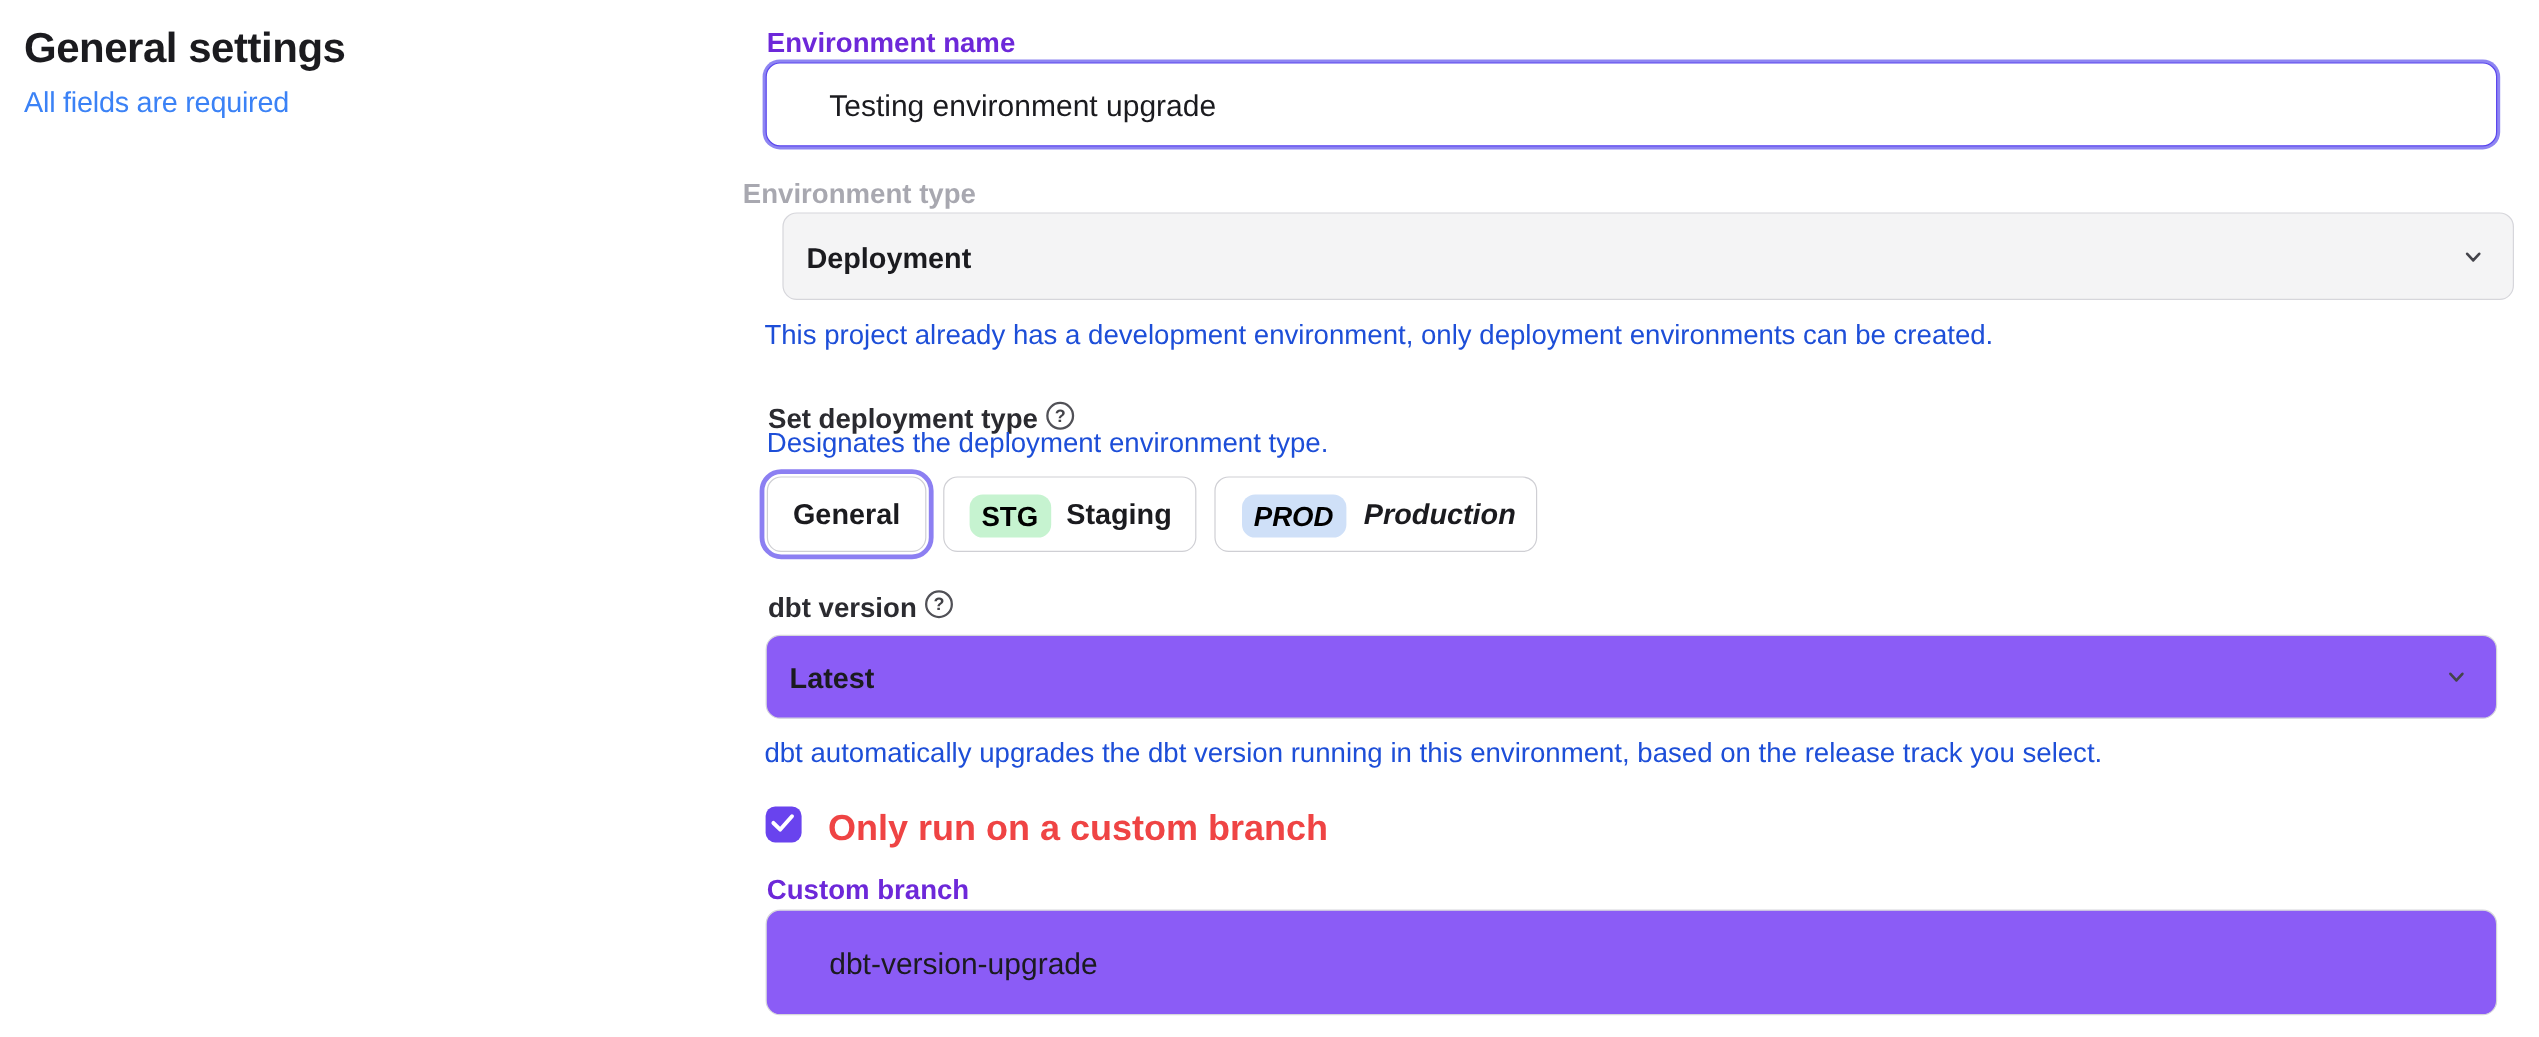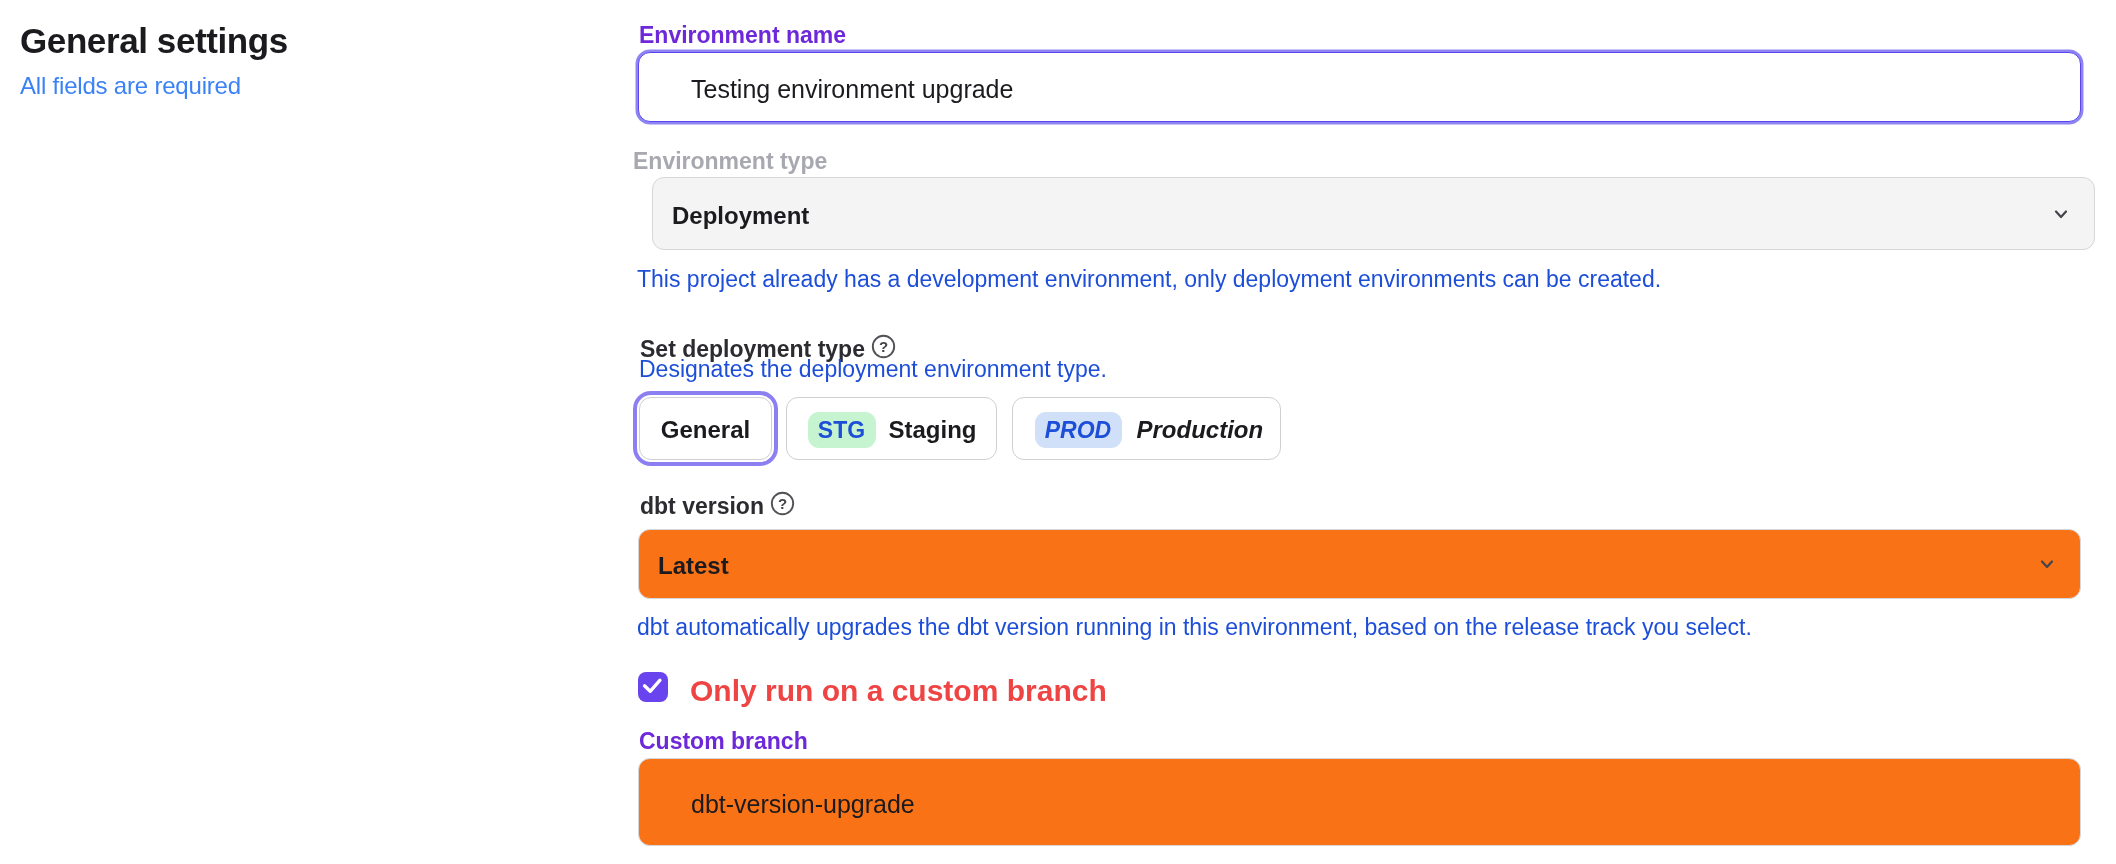--- a/index.html
+++ b/index.html
@@ -7,45 +7,45 @@
   .abs { position:absolute; }
   .title { left:20px; top:22.5px; font-size:35px; line-height:1; font-weight:bold; color:#1b1b1f; letter-spacing:-0.4px; }
   .subtitle { left:20px; top:73.5px; font-size:24px; line-height:1; color:#3b82f6; letter-spacing:-0.2px; }
 
   .label { line-height:1; font-size:23px; font-weight:bold; color:#6d28d9; }
   .heading { line-height:1; font-size:23px; font-weight:bold; color:#2b2b30; }
   .help { line-height:1; font-size:23px; color:#1d4ed8; }
 
   .ctl { left:638px; width:1443px; height:88px; border-radius:12px; }
   .input { background:#fff; border:1.5px solid #5b46ee; box-shadow:0 0 0 2.5px #8e85f2; }
-  .input-gray { background:#f97316; border:1.5px solid #d6d6db; }
+  .input-gray { background:#8b5cf6; border:1.5px solid #d6d6db; }
   .select { background:#f4f4f5; border:1.5px solid #d6d6db;margin-left:14px; }
   .ctl .val { position:absolute; left:21px; top:calc(50% + 2px); transform:translateY(-50%); line-height:1; font-size:25px; color:#1b1b1f; white-space:nowrap;margin-left:31px; }
   .ctl .valb { position:absolute; left:19px; top:calc(50% + 2px); transform:translateY(-50%); line-height:1; font-size:24px; font-weight:bold; color:#1b1b1f; white-space:nowrap; }
   .chev { position:absolute; right:25px; top:calc(50% + 1px); transform:translateY(-50%); }
 
   .btn { position:absolute; top:397px; height:63px; padding-top:2px; background:#fff; border:1.5px solid #cfcfd4; border-radius:12px; display:flex; align-items:center; justify-content:center; font-size:24px; font-weight:bold; color:#1b1b1f; }
   .btn.pl { justify-content:flex-start; }
   .btn.sel { outline:4.5px solid #8c7ff2; outline-offset:2px; }
-  .badge { display:inline-block; font-size:23px; font-weight:bold; color:#1d4ed8; border-radius:11px; height:36px; line-height:36px; text-align:center; }
+  .badge { display:inline-block; font-size:23px; font-weight:bold; color:#000000; border-radius:11px; height:36px; line-height:36px; text-align:center; }
 
   .qicon { display:inline-block; vertical-align:-4px; margin-left:0px; position:relative; top:-2px; }
   .checkbox { left:638px; top:672px; width:30px; height:30px; background:#6943ee; border-radius:8px; }
 </style>
 </head>
 <body>
   <div class="abs title">General settings</div>
   <div class="abs subtitle">All fields are required</div>
 
   <div class="abs label" style="left:639px; top:24px;">Environment name</div>
   <div class="abs ctl input" style="top:52px; height:70px;">
     <span class="val">Testing environment upgrade</span>
   </div>
 
-  <div class="abs label" style="left:633px; top:149.5px; color:#a8a8b0;">Environment type</div>
+  <div class="abs label" style="left:619px; top:149.5px; color:#a8a8b0;">Environment type</div>
   <div class="abs ctl select" style="top:177px; height:73px;">
     <span class="valb">Deployment</span>
     <svg class="chev" width="16" height="11" viewBox="0 0 16 11">
       <path d="M3 2 L8 7.5 L13 2" fill="none" stroke="#44444b" stroke-width="2.2" stroke-linecap="round" stroke-linejoin="round"></path>
     </svg>
   </div>
   <div class="abs help" style="left:637px; top:268px;">This project already has a development environment, only deployment environments can be created.</div>
 
   <div class="abs heading" style="left:640px; top:336px;">Set deployment type
     <svg class="qicon" width="25" height="25" viewBox="0 0 25 25">

